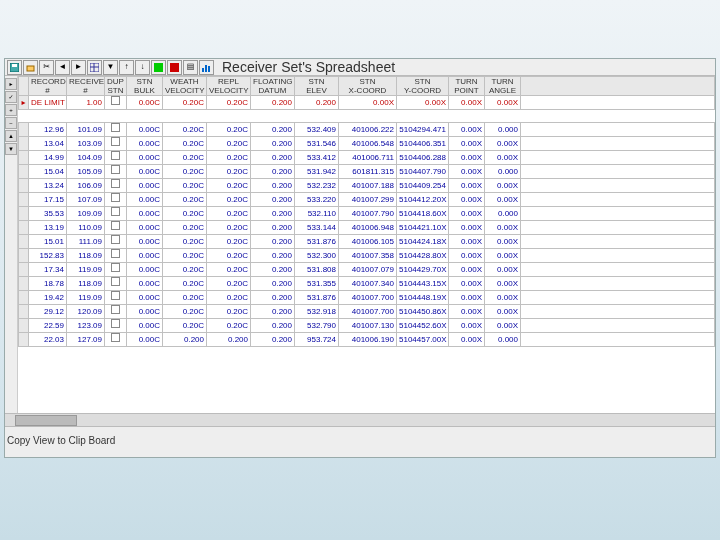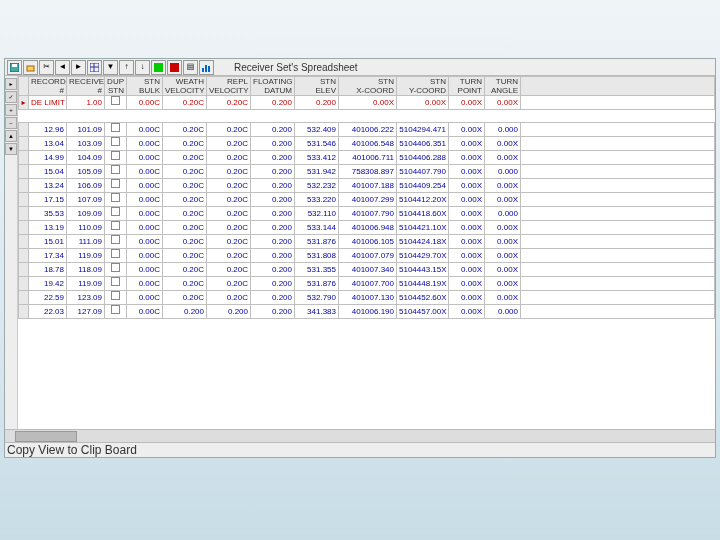--- a/index.html
+++ b/index.html
@@ -1,47 +1,47 @@
 <!DOCTYPE html>
 <html><head>
 <meta charset="utf-8">
 <style>
   html,body{margin:0;padding:0;font-family:Tahoma,Verdana,sans-serif;font-size:8px;color:#000;background:linear-gradient(to bottom,#eff4f7 0%,#dae8ef 60%,#c8dde6 100%)}
   .stage{width:720px;height:540px;position:relative;overflow:hidden}
   .window{position:absolute;left:4px;top:58px;right:4px;bottom:82px;background:#fff;border:1px solid #9aa;display:flex;flex-direction:column}
   .toolbar{height:16px;background:#eee;border-bottom:1px solid #bbb;display:flex;align-items:center;gap:1px;padding:0 2px}
   .tbtn{width:13px;height:13px;border:1px solid #999;background:#eee;display:flex;align-items:center;justify-content:center;font-size:8px;line-height:1}
   .tbtn svg{display:block}
-  .tlabel{margin-left:19px;font-size:10px;color:#333;white-space:nowrap}
+  .tlabel{margin-left:7px;font-size:14px;color:#333;white-space:nowrap}
   .body{flex:1;display:flex;min-height:0}
   .left-tools{width:12px;background:#eee;border-right:1px solid #ccc;display:flex;flex-direction:column;gap:1px;padding-top:2px;align-items:center}
   .ltbtn{width:10px;height:10px;border:1px solid #aaa;background:#ddd;font-size:6px;display:flex;align-items:center;justify-content:center;line-height:1}
   .grid-wrap{flex:1;overflow:auto;position:relative}
   table{border-collapse:collapse;width:100%;table-layout:fixed}
   th,td{border:1px solid #c0c0c0;padding:0 2px;height:12px;overflow:hidden;white-space:nowrap;font-size:8px;line-height:12px}
-  th{background:#e8e8e8;color:#333;font-weight:normal;text-align:right;height:18px;line-height:9px}
+  th{background:#e8e8e8;color:#333;font-weight:normal;text-align:center;height:18px;line-height:9px}
   td{text-align:right}
   tr.pinned td{color:#c00000}
   tr.normal td{color:#0000a0}
   td.rowmark{background:#e8e8e8;text-align:center;color:#666}
   td.chk{text-align:center}
   td.chk span{display:inline-block;width:7px;height:7px;border:1px solid #888;background:#fff}
   .col-rec{width:38px}
   .col-recv{width:38px}
   .col-dup{width:22px}
   .col-bulk{width:36px}
   .col-wv{width:44px}
   .col-rv{width:44px}
   .col-fd{width:44px}
   .col-elev{width:44px}
   .col-x{width:58px}
   .col-y{width:52px}
   .col-tp{width:36px}
   .col-ta{width:36px}
-  .foot{height:14px;border-top:1px solid #bbb;background:#eee;display:flex;align-items:center;padding:0 2px;font-size:12px;color:#333}
+  .foot{height:14px;border-top:1px solid #bbb;background:#eee;display:flex;align-items:flex-start;padding:8px 2px;font-size:10px;color:#333}
   .hscroll{height:12px;background:#ddd;border-top:1px solid #bbb;position:relative}
   .hscroll .thumb{position:absolute;left:10px;top:1px;width:60px;height:9px;background:#bbb;border:1px solid #999}
 </style>
 </head>
 <body>
 
 <div class="stage">
   <div class="window">
     <div class="toolbar">
       <div class="tbtn">
@@ -204,21 +204,21 @@
               <tr class="normal">
                 <td class="rowmark"></td>
                 <td>15.04</td>
                 <td>105.09</td>
                 <td class="chk"><span></span></td>
                 <td>0.00C</td>
                 <td>0.20C</td>
                 <td>0.20C</td>
                 <td>0.200</td>
                 <td>531.942</td>
-                <td>758308.897</td>
+                <td>601811.315</td>
                 <td>5104407.790</td>
                 <td>0.00X</td>
                 <td>0.000</td>
                 <td></td>
               </tr>
               <tr class="normal">
                 <td class="rowmark"></td>
                 <td>13.24</td>
                 <td>106.09</td>
                 <td class="chk"><span></span></td>
@@ -292,20 +292,36 @@
                 <td>0.200</td>
                 <td>531.876</td>
                 <td>401006.105</td>
                 <td>5104424.18X</td>
                 <td>0.00X</td>
                 <td>0.00X</td>
                 <td></td>
               </tr>
               <tr class="normal">
                 <td class="rowmark"></td>
+                <td>152.83</td>
+                <td>118.09</td>
+                <td class="chk"><span></span></td>
+                <td>0.00C</td>
+                <td>0.20C</td>
+                <td>0.20C</td>
+                <td>0.200</td>
+                <td>532.300</td>
+                <td>401007.358</td>
+                <td>5104428.80X</td>
+                <td>0.00X</td>
+                <td>0.00X</td>
+                <td></td>
+              </tr>
+              <tr class="normal">
+                <td class="rowmark"></td>
                 <td>17.34</td>
                 <td>119.09</td>
                 <td class="chk"><span></span></td>
                 <td>0.00C</td>
                 <td>0.20C</td>
                 <td>0.20C</td>
                 <td>0.200</td>
                 <td>531.808</td>
                 <td>401007.079</td>
                 <td>5104429.70X</td>
@@ -340,20 +356,36 @@
                 <td>0.200</td>
                 <td>531.876</td>
                 <td>401007.700</td>
                 <td>5104448.19X</td>
                 <td>0.00X</td>
                 <td>0.00X</td>
                 <td></td>
               </tr>
               <tr class="normal">
                 <td class="rowmark"></td>
+                <td>29.12</td>
+                <td>120.09</td>
+                <td class="chk"><span></span></td>
+                <td>0.00C</td>
+                <td>0.20C</td>
+                <td>0.20C</td>
+                <td>0.200</td>
+                <td>532.918</td>
+                <td>401007.700</td>
+                <td>5104450.86X</td>
+                <td>0.00X</td>
+                <td>0.00X</td>
+                <td></td>
+              </tr>
+              <tr class="normal">
+                <td class="rowmark"></td>
                 <td>22.59</td>
                 <td>123.09</td>
                 <td class="chk"><span></span></td>
                 <td>0.00C</td>
                 <td>0.20C</td>
                 <td>0.20C</td>
                 <td>0.200</td>
                 <td>532.790</td>
                 <td>401007.130</td>
                 <td>5104452.60X</td>
@@ -363,21 +395,21 @@
               </tr>
               <tr class="normal">
                 <td class="rowmark"></td>
                 <td>22.03</td>
                 <td>127.09</td>
                 <td class="chk"><span></span></td>
                 <td>0.00C</td>
                 <td>0.200</td>
                 <td>0.200</td>
                 <td>0.200</td>
-                <td>341.383</td>
+                <td>953.724</td>
                 <td>401006.190</td>
                 <td>5104457.00X</td>
                 <td>0.00X</td>
                 <td>0.000</td>
                 <td></td>
               </tr>
             </tbody>
         </table>
       </div>
     </div>

